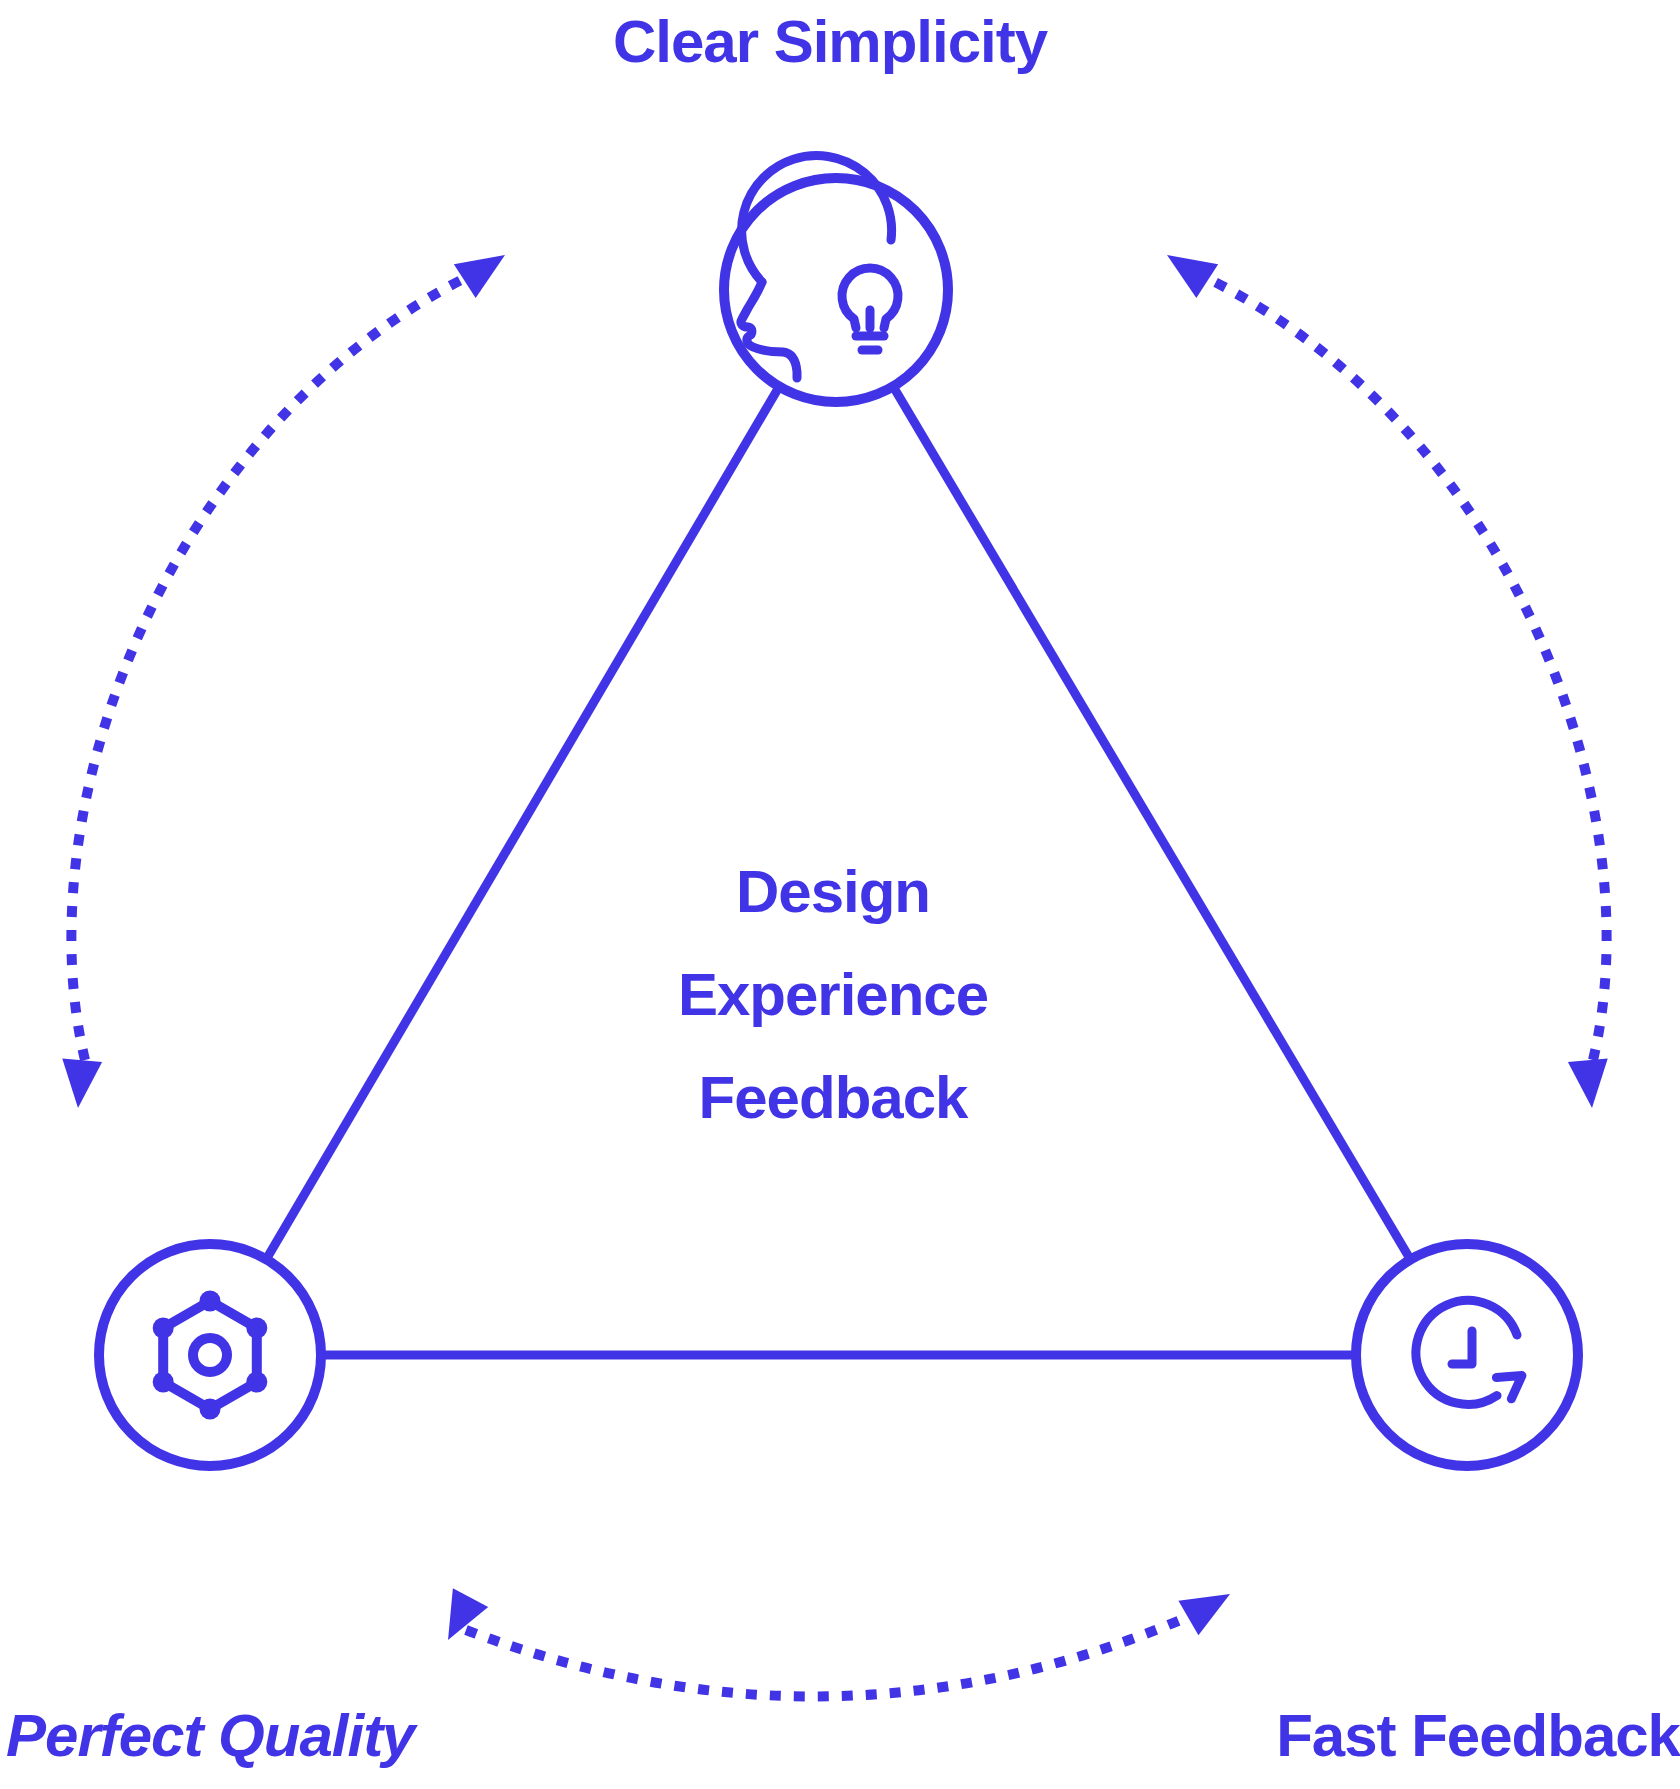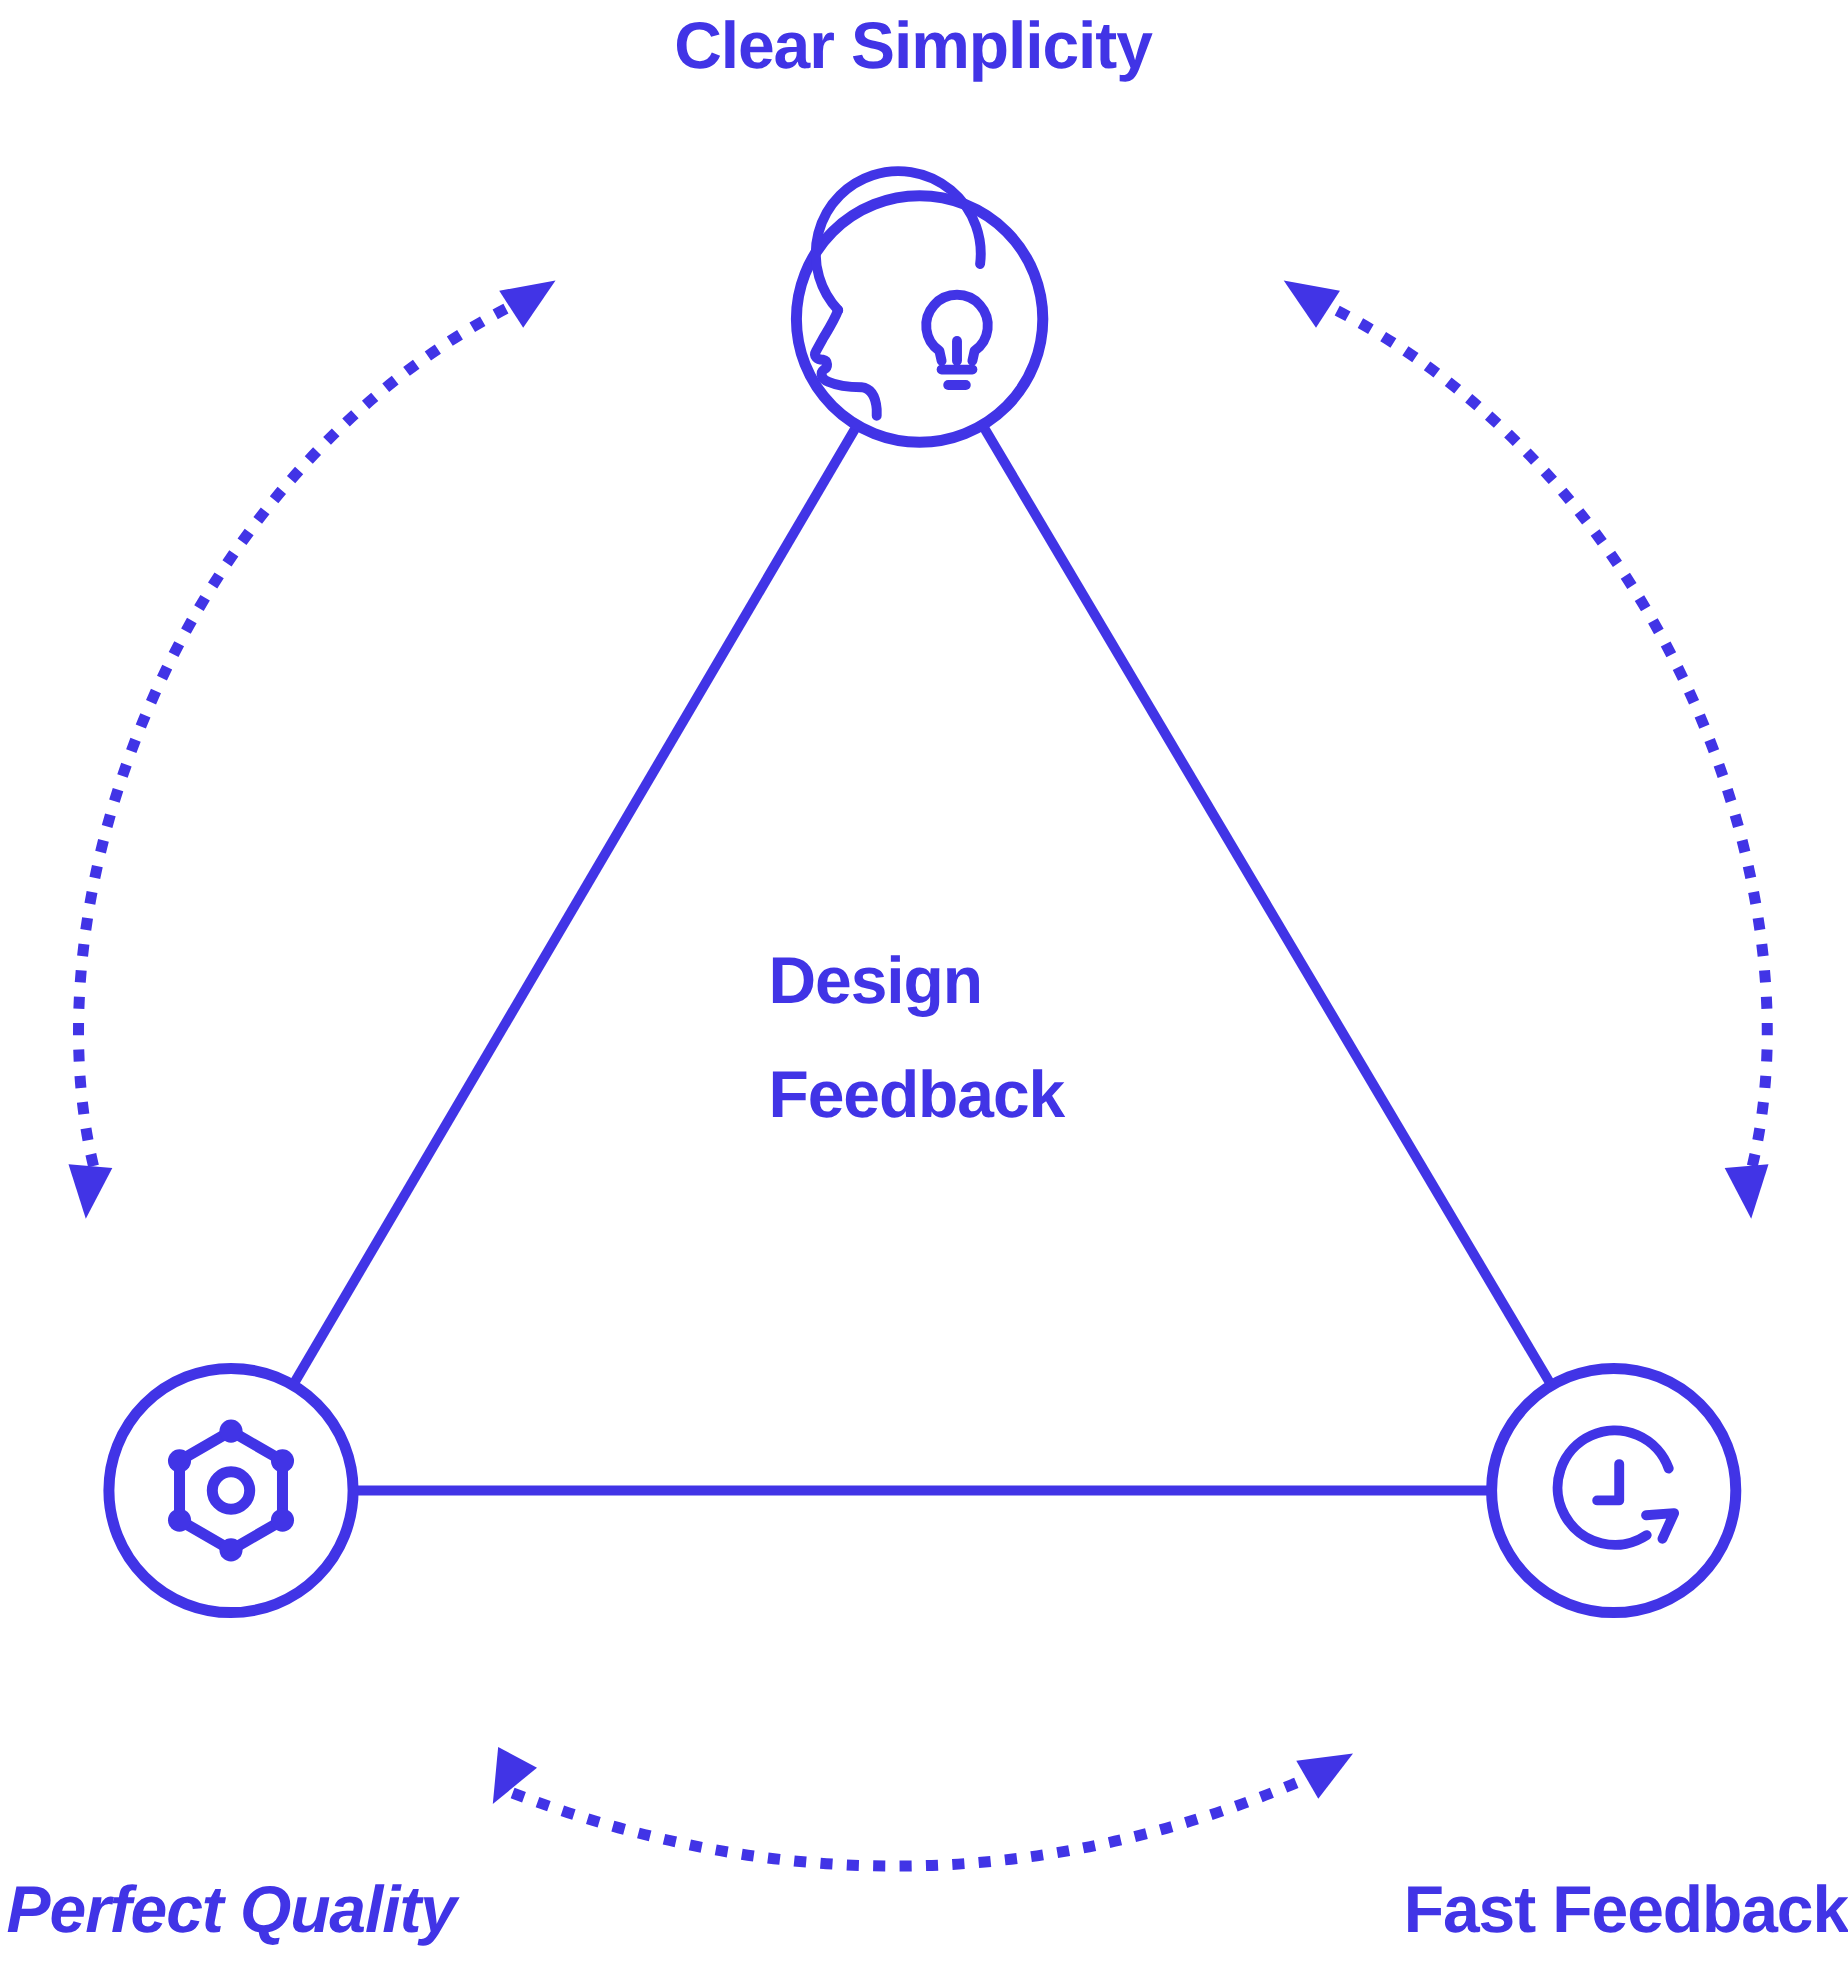--- a/index.html
+++ b/index.html
@@ -12,21 +12,21 @@
   .label{
     position:absolute;font-weight:700;font-size:60px;letter-spacing:-1px;
     color:var(--accent,#4134E6);white-space:nowrap;line-height:1;
   }
   .label-top{left:830px;top:12px;transform:translateX(-50%);}
   .label-bl{left:6px;top:1706px;font-style:italic;}
   .label-br{right:0px;top:1706px;text-align:center;}
   .center-title{
     position:absolute;left:833px;top:840px;transform:translateX(-50%);
     font-weight:700;font-size:60px;letter-spacing:-1px;line-height:103px;
-    color:var(--accent,#4134E6);text-align:left;white-space:nowrap;
+    color:var(--accent,#4134E6);text-align:center;white-space:nowrap;
   }
 </style>
 </head>
 <body>
 
 <div class="canvas">
 
   <svg class="diagram-svg" width="1680" height="1789" viewBox="0 0 1680 1789" aria-hidden="true">
 
     <g stroke="currentColor" stroke-width="10" fill="none" stroke-dasharray="11 13" stroke-linecap="butt">
@@ -86,16 +86,17 @@
       <path d="M 5 -22 L 5 11 L -15 11"></path>
     </g>
   </svg>
 
   <div class="label label-top">Clear Simplicity</div>
   <div class="label label-bl">Perfect Quality</div>
   <div class="label label-br">Fast Feedback</div>
 
   <div class="center-title">
     <div>Design</div>
+    <div>Experience</div>
     <div>Feedback</div>
   </div>
 
 </div>
 
 </body></html>

